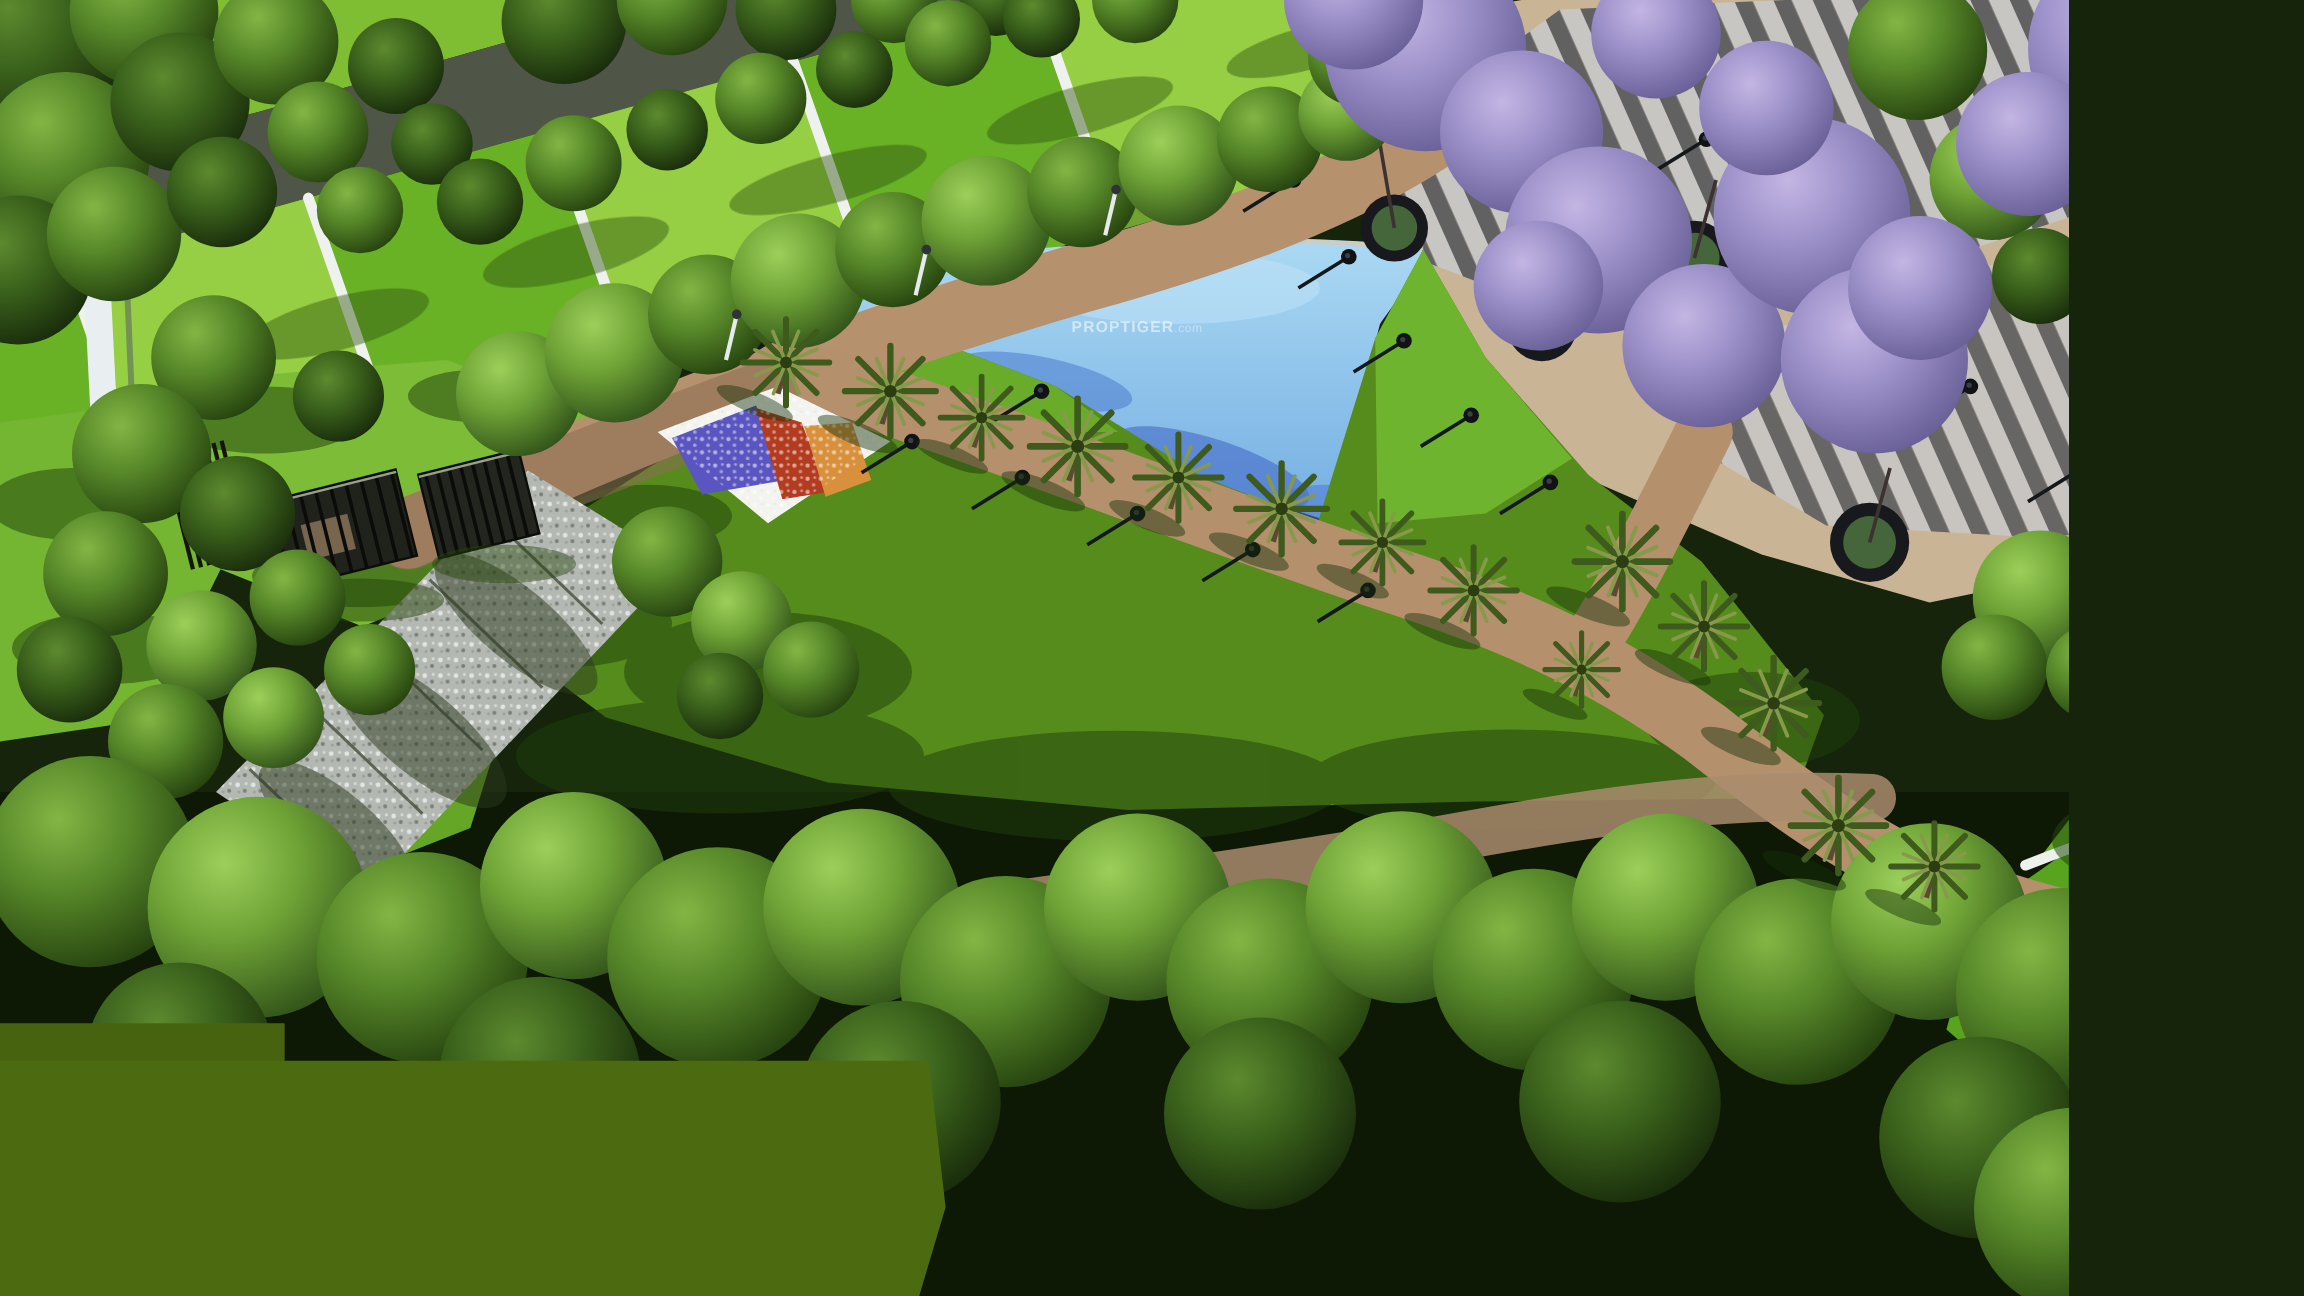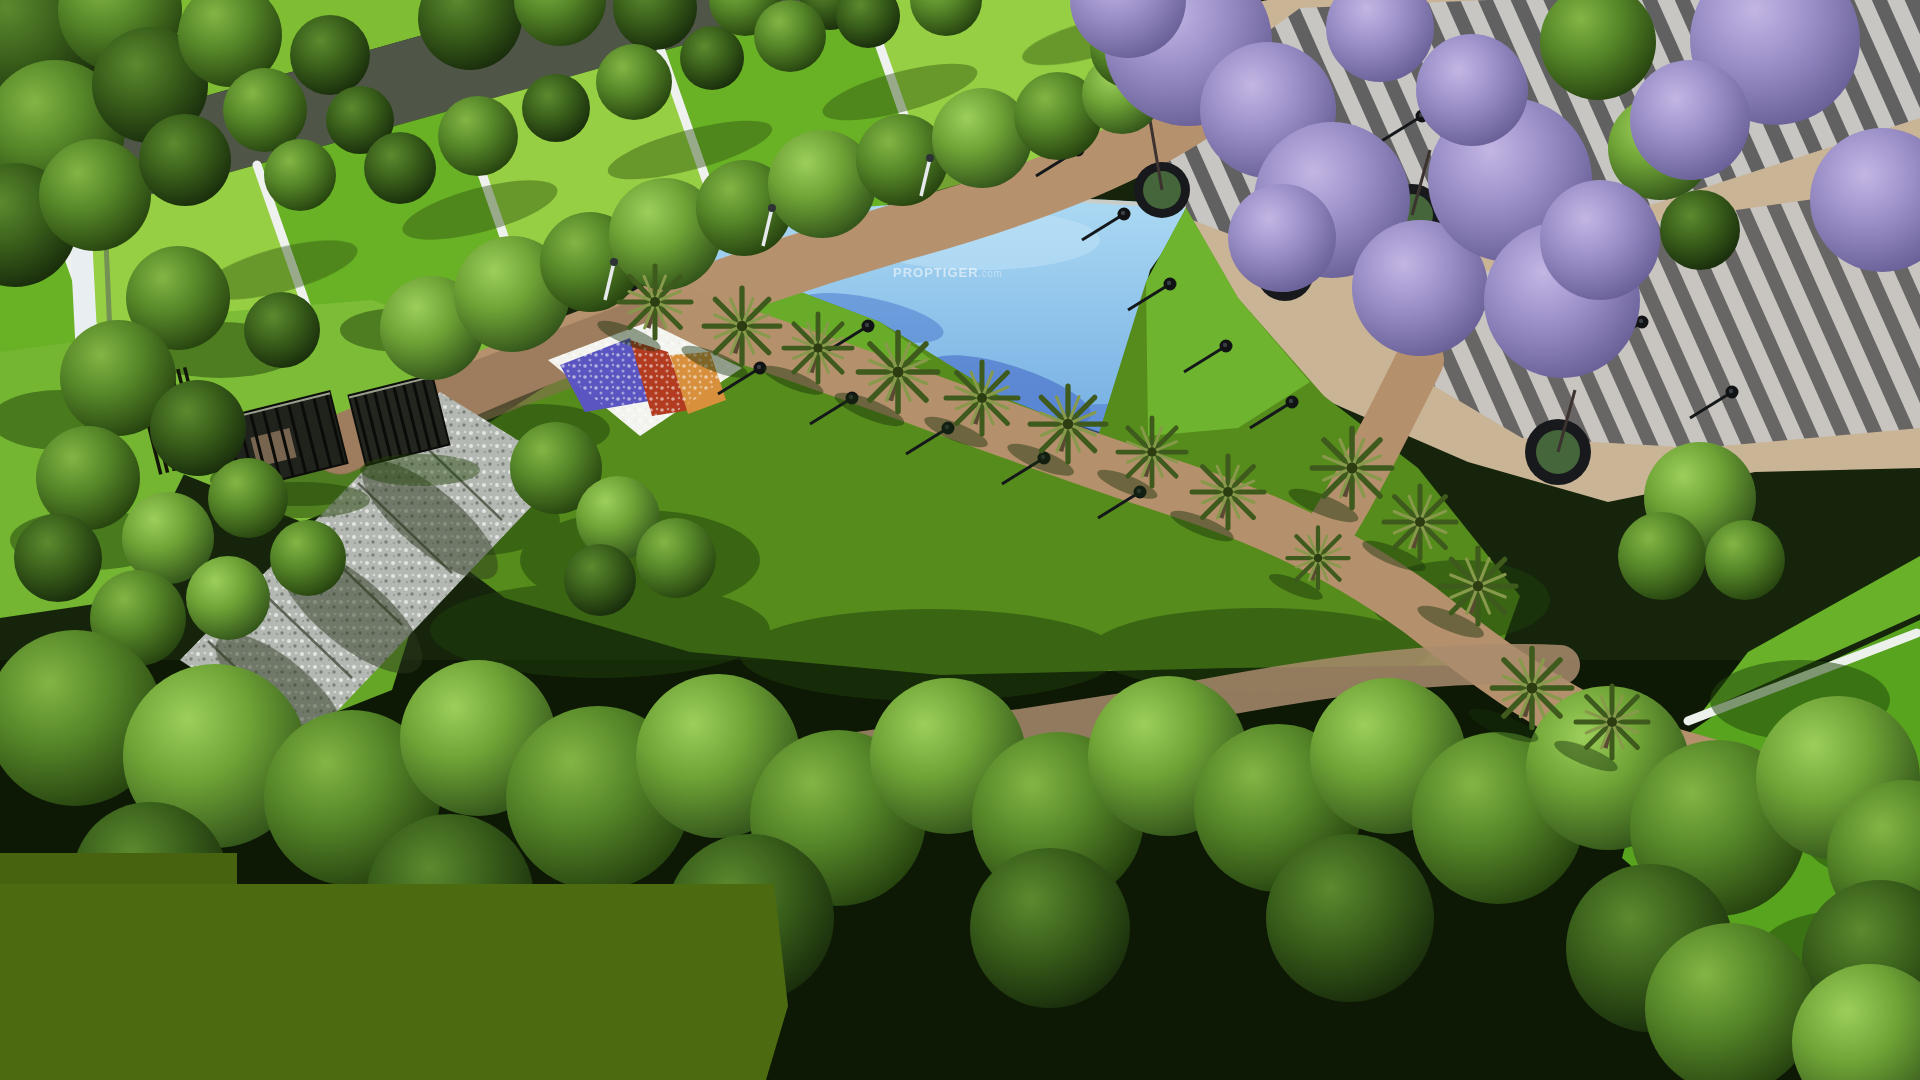--- a/index.html
+++ b/index.html
@@ -1,16 +1,16 @@
 <!DOCTYPE html>
 <html style="--base_shadow: #15240b; --plot_green_light: #97cf44; --plot_green_dark: #69b226; --divider_white: #eef1ee; --road_gray: #4f5547; --wall_white: #e9eef1; --lawn_base: #568c1b; --lawn_bright: #6fb42e; --lawn_side: #7cbc36; --pond_blue_light: #abd9f3; --pond_blue_mid: #74aee2; --pond_shadow_blue: #4066c6; --paver_tan: #b6916e; --plaza_tan: #c9b496; --plaza_stripe_dark: #57585c; --plaza_stripe_light: #c8c8c8; --pebble_gray: #b4b8b3; --flower_white: #f3f4ef; --flower_violet: #5a55c0; --flower_red: #b23b20; --flower_orange: #d8903c; --jacaranda_purple: #9b8fc8; --palm_frond_dark: #3e5a1d; --palm_frond_light: #87994a; --tree_sunlit: #8cc04a; --tree_mid: #55842a; --tree_dark: #274812; --flat_patch_olive: #4c6b11; --watermark_color: rgba(255,255,255,0.55); --watermark_suffix_color: rgba(255,255,255,0.4);"><head>
 <meta charset="utf-8">
 <style>
   html,body{margin:0;padding:0;background:#15240b;}
-  .stage{position:relative;width:1920px;height:1080px;overflow:hidden;
+  .stage{position:relative;width:1724px;height:1080px;overflow:hidden;
          font-family:"Liberation Sans", sans-serif;}
   .stage svg{display:block;}
   .wm-brand{fill:var(--watermark_color, rgba(255,255,255,0.55));
             font-family:"Liberation Sans", sans-serif;
             font-size:13px;font-weight:600;letter-spacing:1px;}
   .wm-suffix{fill:var(--watermark_suffix_color, rgba(255,255,255,0.4));
              font-size:10px;font-weight:400;letter-spacing:0.5px;}
 </style>
 </head>
 <body>

